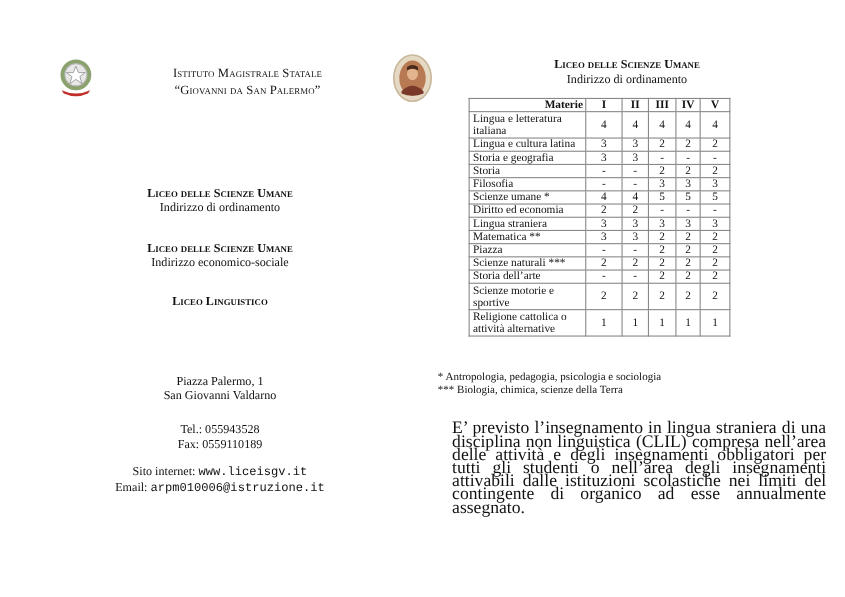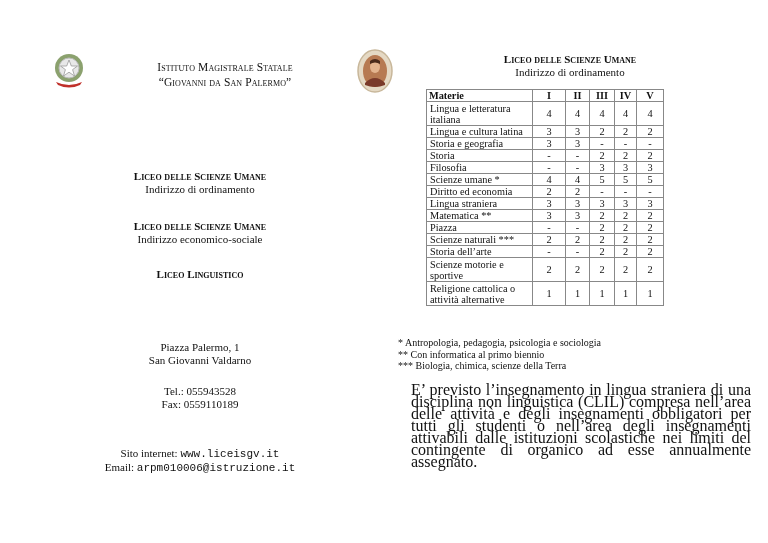--- a/index.html
+++ b/index.html
@@ -28,21 +28,21 @@
   }
 
   table.hours {
     position: absolute; left: 426px; top: 89px; border-collapse: collapse;
     font-size: 10.3px; line-height: 11px;
   }
   table.hours td, table.hours th {
     border: 1px solid #888; padding: 0 2px; vertical-align: middle;
   }
   table.hours th { font-weight: bold; text-align: center; }
-  table.hours th.subj-h { text-align: left; }
+  table.hours th.subj-h { text-align: right; }
   table.hours td.subj { width: 106px; text-align: left; padding-left: 3px; }
   table.hours .c1 { width: 33px; text-align: center; }
   table.hours .c2 { width: 24px; text-align: center; }
   table.hours .c3 { width: 25px; text-align: center; }
   table.hours .c4 { width: 22px; text-align: center; }
   table.hours .c5 { width: 27px; text-align: center; }
   table.hours tr.tall td { height: 24px; }
   table.hours tr.short td { height: 12px; }
   table.hours tr.total td { font-weight: normal; }
   table.hours tr.total td.subj { font-weight: bold; font-size: 10.5px; }
@@ -96,21 +96,21 @@
 </div>
 
 <div class="left-block" style="top:341px;">
   <div>Piazza Palermo, 1</div>
   <div>San Giovanni Valdarno</div>
 </div>
 <div class="left-block" style="top:385px;">
   <div>Tel.: 055943528</div>
   <div>Fax: 0559110189</div>
 </div>
-<div class="left-block" style="top:423px;margin-top:24px;">
+<div class="left-block" style="top:423px;">
   <div>
     <span>Sito internet: </span><span class="mono">www.liceisgv.it</span>
   </div>
   <div>
     <span>Email: </span><span class="mono">arpm010006@istruzione.it</span>
   </div>
 </div>
 
 <div class="right-heading">
   <div class="sc">Liceo delle Scienze Umane</div>
@@ -239,17 +239,16 @@
         <td class="c2">1</td>
         <td class="c3">1</td>
         <td class="c4">1</td>
         <td class="c5">1</td>
       </tr>
     </tbody>
 </table>
 
 <div class="footnotes">
   <div>* Antropologia, pedagogia, psicologia e sociologia</div>
-  <div>** Con informatica al primo biennio</div>
   <div>*** Biologia, chimica, scienze della Terra</div>
 </div>
 
 <div class="clil">E’ previsto l’insegnamento in lingua straniera di una disciplina non linguistica (CLIL) compresa nell’area delle attività e degli insegnamenti obbligatori per tutti gli studenti o nell’area degli insegnamenti attivabili dalle istituzioni scolastiche nei limiti del contingente di organico ad esse annualmente assegnato.</div>
 
 </body></html>

